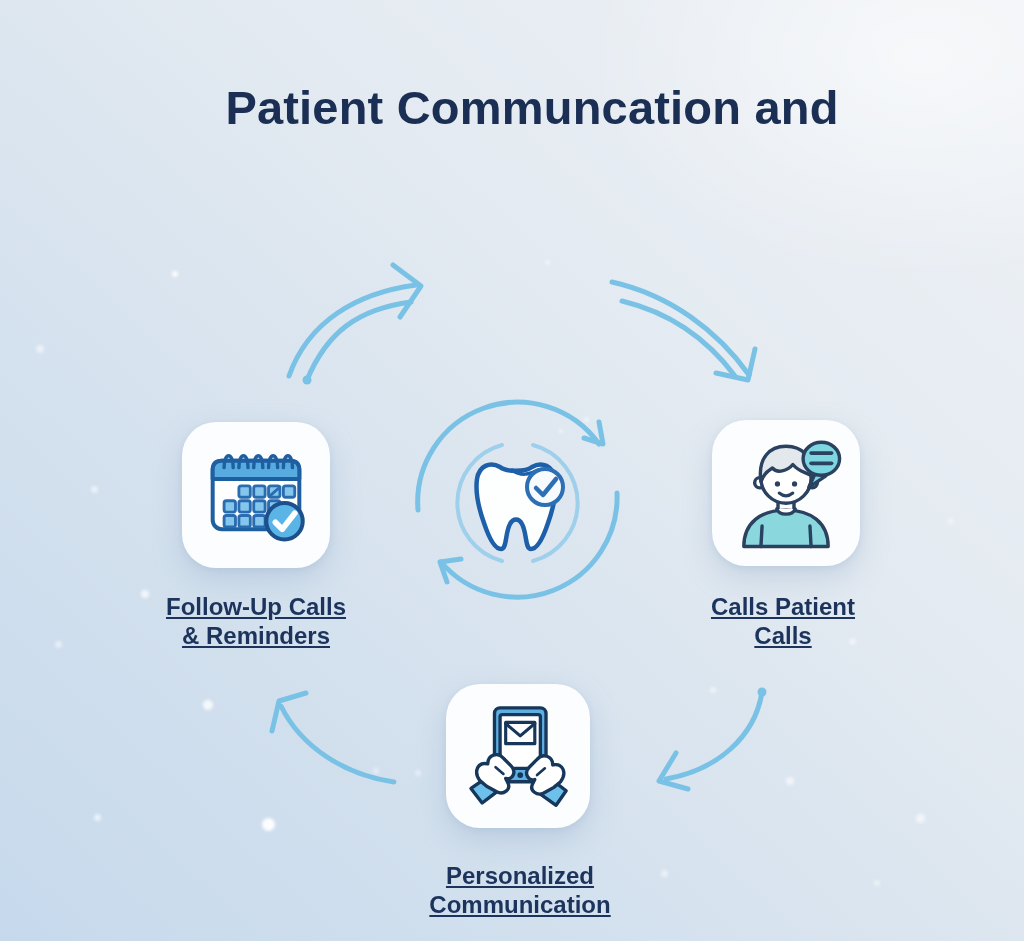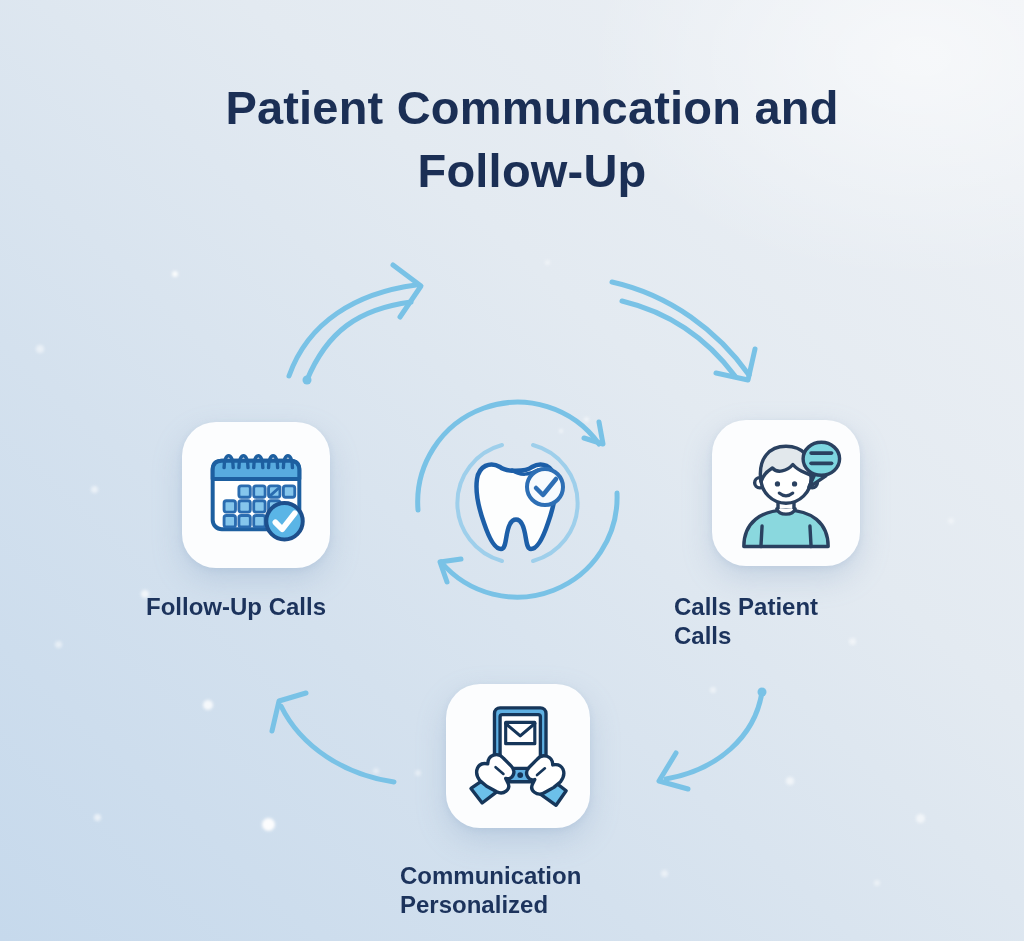--- a/index.html
+++ b/index.html
@@ -41,25 +41,26 @@
     box-shadow: 0 12px 30px rgba(125,155,192,0.28), 0 2px 6px rgba(125,155,192,0.16);
     display: flex;
     align-items: center;
     justify-content: center;
   }
   .card-left   { left: 182px; top: 422px; }
   .card-right  { left: 712px; top: 420px; }
   .card-bottom { left: 446px; top: 684px; width: 144px; height: 144px; }
   .node-label {
     position: absolute;
-    text-align: left;
+    text-align: center;
     color: #1c335c;
     font-size: 24px;
     font-weight: bold;
     line-height: 1.22;
+    text-decoration: underline;
   }
   .node-label span { display: block; }
   .label-left   { left: 146px; top: 592px; width: 220px; }
   .label-right  { left: 674px; top: 592px; width: 218px; }
   .label-bottom { left: 400px; top: 861px; width: 240px; }
   .arrows-overlay { position: absolute; left: 0; top: 0; }
   .center-motif  { position: absolute; left: 398px; top: 383px; width: 240px; height: 240px; }
   svg { display: block; }
 </style>
 </head>
@@ -84,21 +85,20 @@
   <div class="dot" style="left:916px;top:814px;width:9px;height:9px;opacity:.6"></div>
   <div class="dot" style="left:661px;top:870px;width:7px;height:7px;opacity:.5"></div>
   <div class="dot" style="left:584px;top:417px;width:5px;height:5px;opacity:.55"></div>
   <div class="dot" style="left:545px;top:260px;width:5px;height:5px;opacity:.45"></div>
   <div class="dot" style="left:559px;top:429px;width:4px;height:4px;opacity:.6"></div>
   <div class="dot" style="left:948px;top:518px;width:6px;height:6px;opacity:.4"></div>
   <div class="dot" style="left:874px;top:880px;width:6px;height:6px;opacity:.45"></div>
 
   <h1 class="title">
     <span>Patient Communcation and</span>
-    <span>Follow-Up</span>
   </h1>
 
   <svg class="arrows-overlay" width="1024" height="941" viewBox="0 0 1024 941" fill="none" stroke="#79c2e6" stroke-width="5" stroke-linecap="round" stroke-linejoin="round">
     <g>
       <path d="M 289 376 C 308 322 356 293 416 285"></path>
       <path d="M 393 265 L 421 286 L 400 317"></path>
       <path d="M 307 380 C 327 332 358 309 411 302"></path>
       <circle cx="307" cy="380" r="4.5" fill="#79c2e6" stroke="none"></circle>
     </g>
     <g>
@@ -209,23 +209,24 @@
       <path d="M 30 60 L 37 66" stroke-width="2.4"></path>
 
       <path d="M 93 81 L 80 71 L 70 84 L 84 94 Z" fill="#6cc0ea"></path>
       <path d="M 88 73 C 94 65 90 56 81 58 C 81 50 72 47 67 53 L 60 60 C 55 65 59 73 65 71 L 63 75 C 60 81 67 86 73 83 L 82 78 Z" fill="#ffffff"></path>
       <path d="M 74 61 L 67 67" stroke-width="2.4"></path>
     </svg>
   </div>
 
   <div class="node-label label-left">
     <span>Follow-Up Calls</span>
+    <span>&amp; Reminders</span>
   </div>
   <div class="node-label label-right">
     <span>Calls Patient</span>
     <span>Calls</span>
   </div>
   <div class="node-label label-bottom">
+    <span>Personalized</span>
     <span>Communication</span>
-    <span>Personalized</span>
   </div>
 
 </div>
 
 </body></html>

